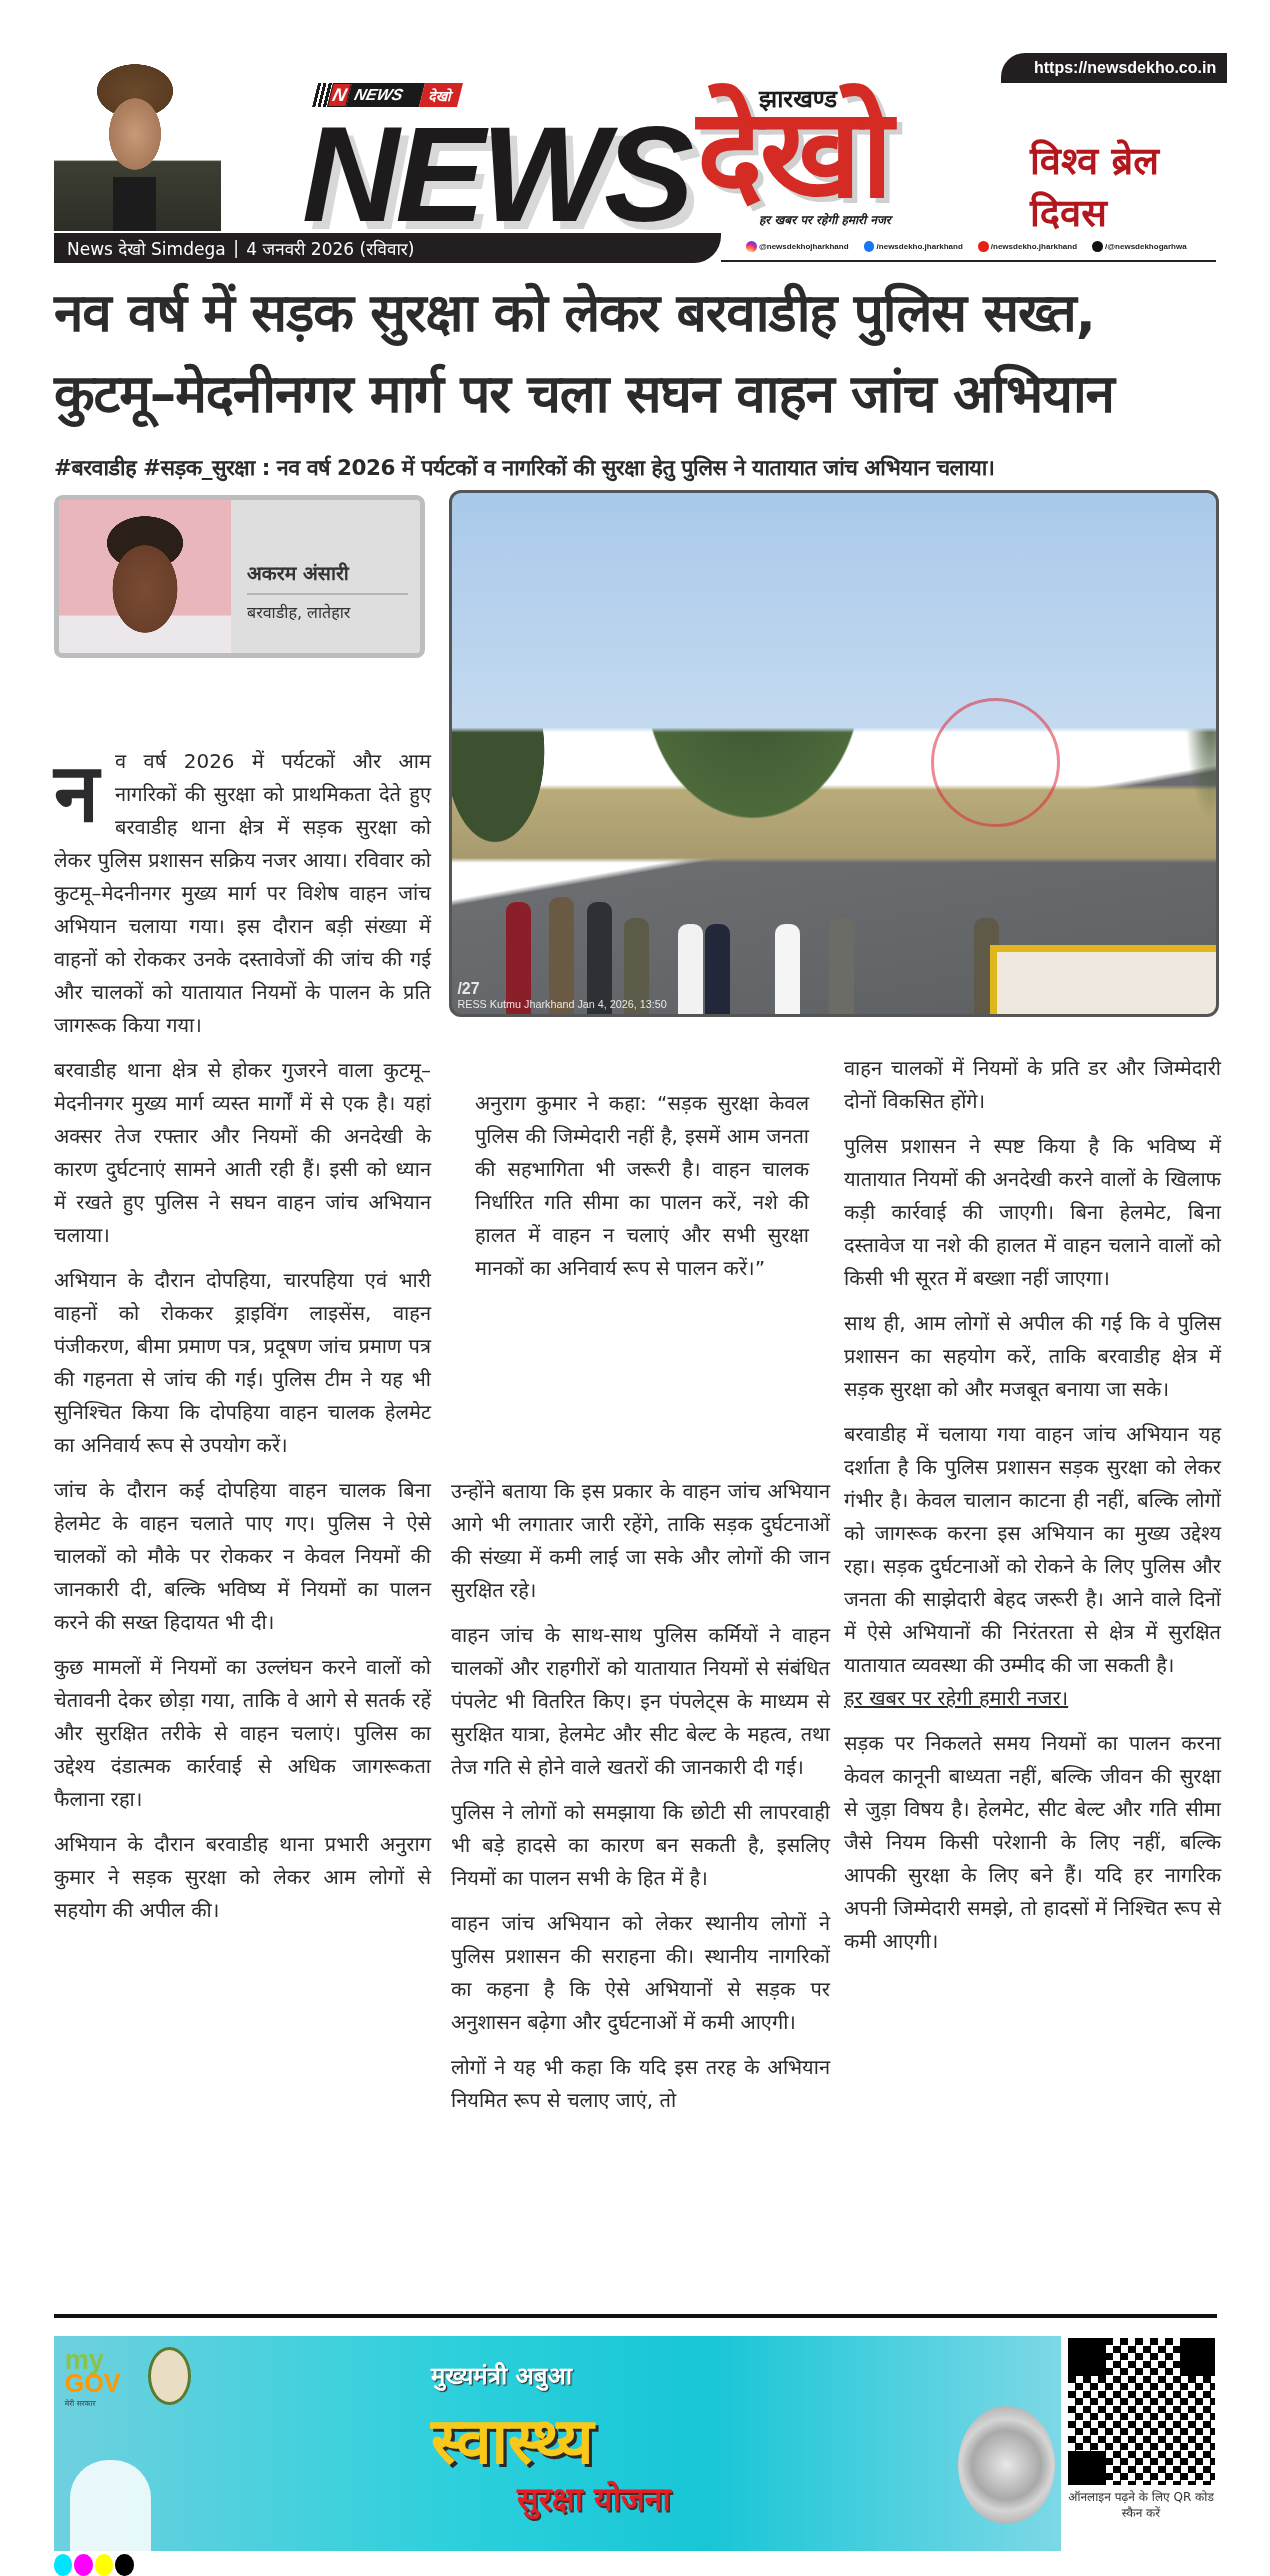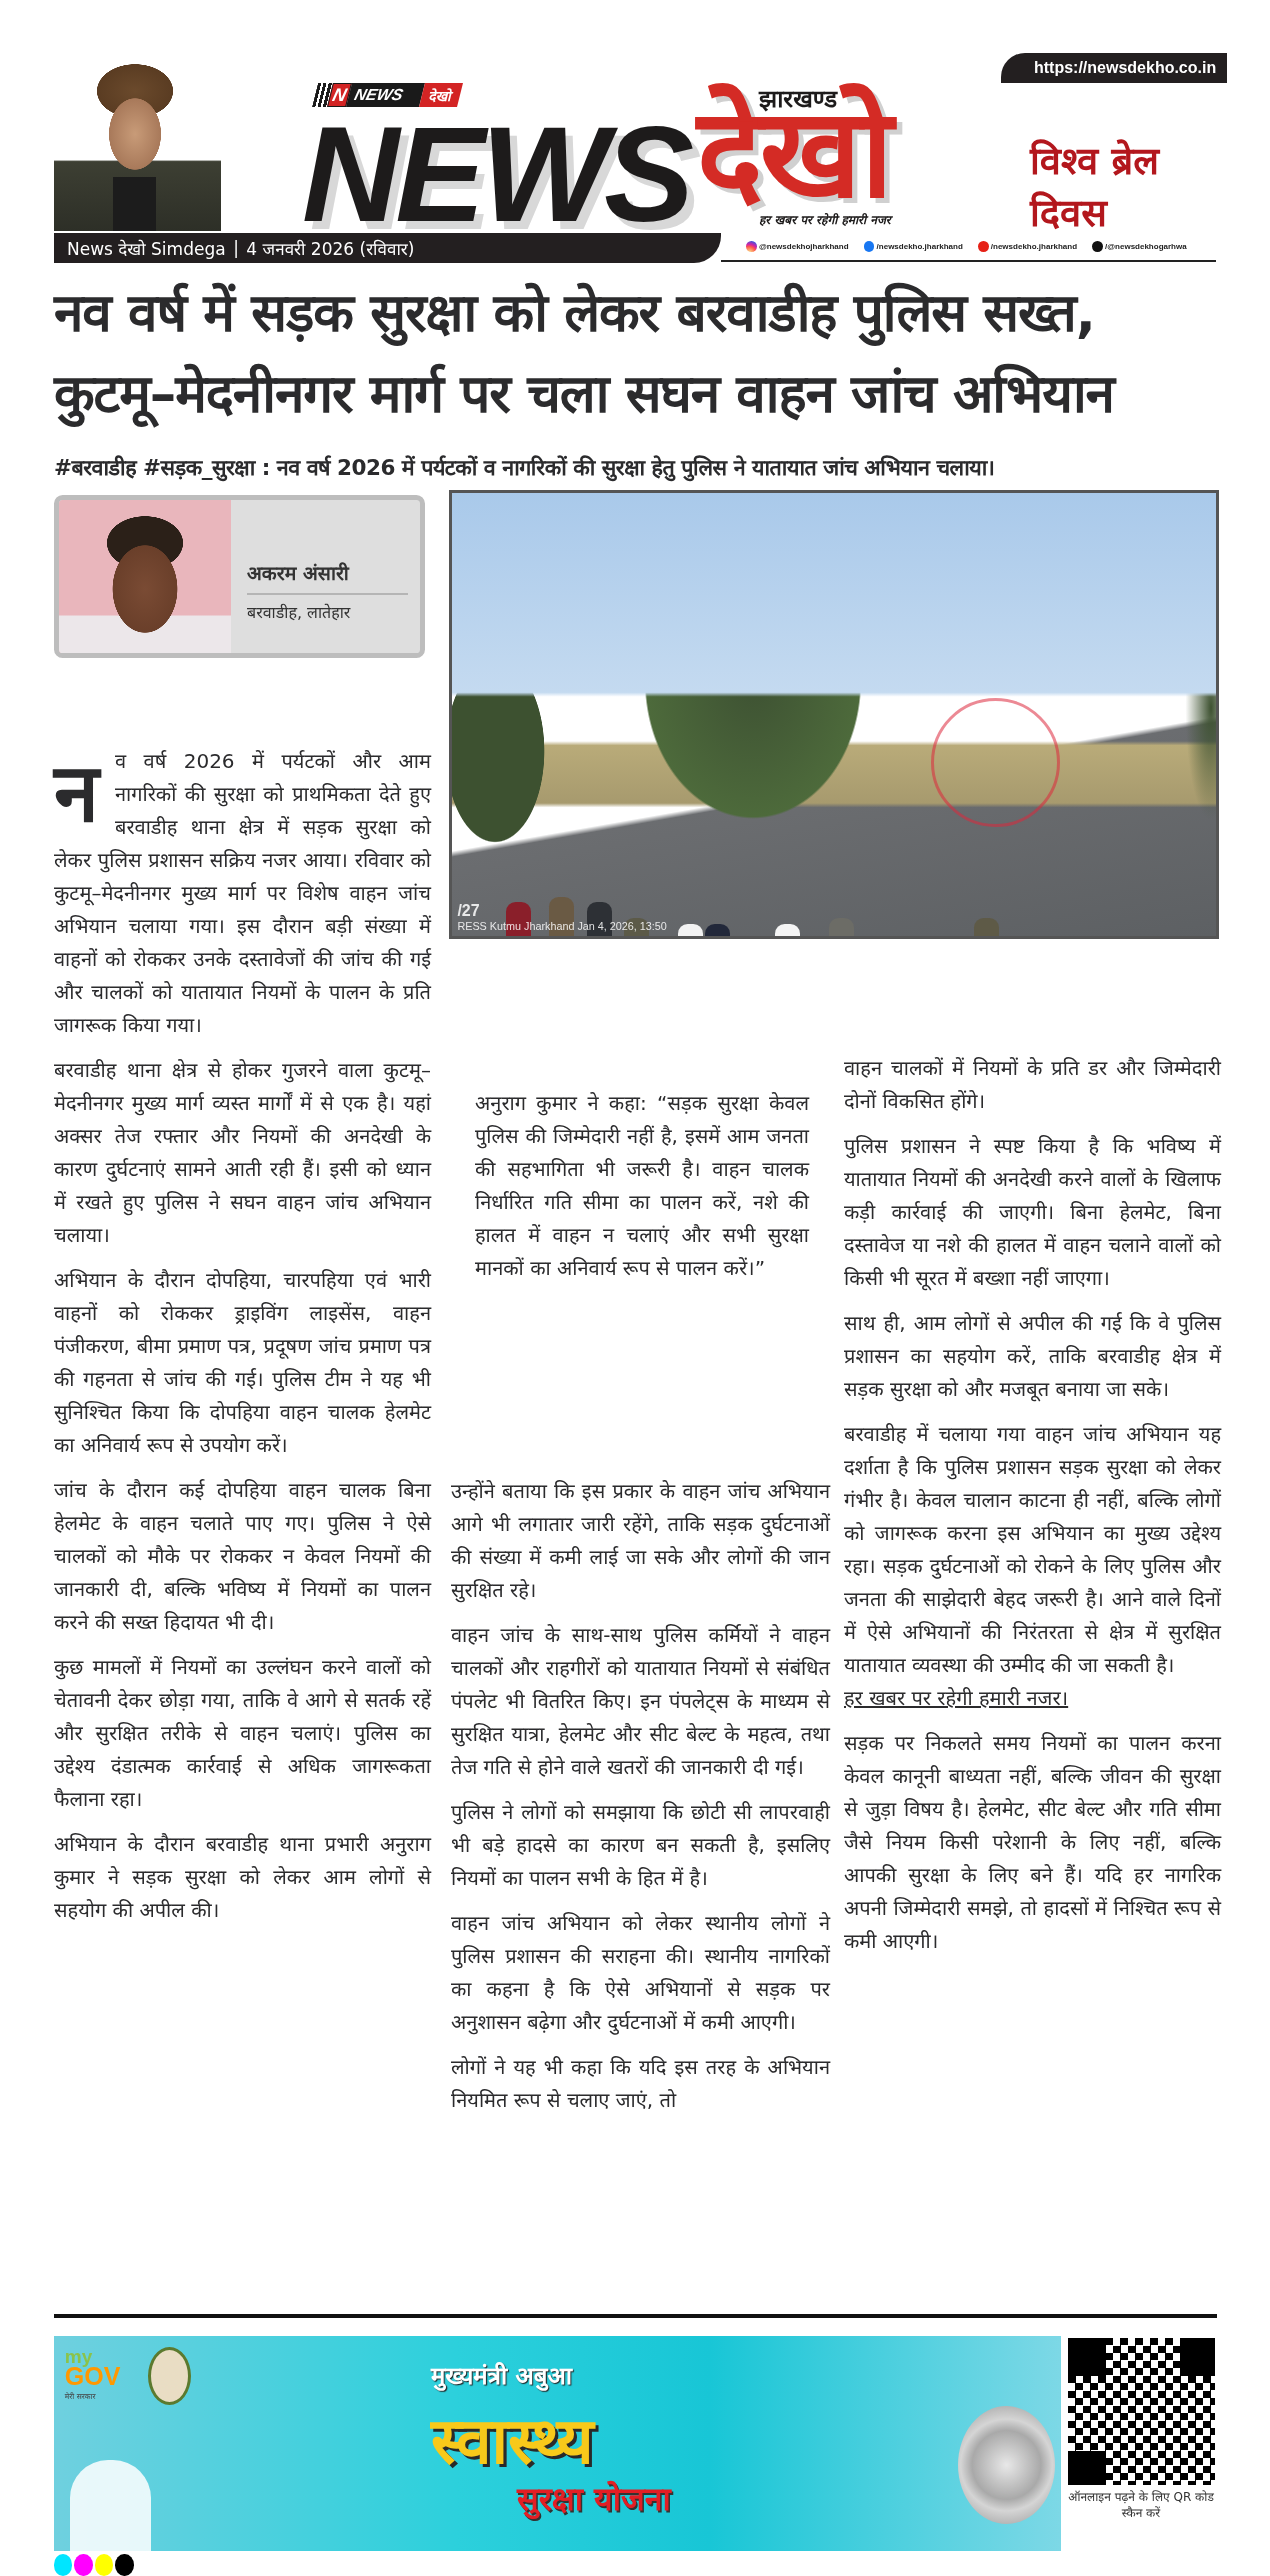--- a/index.html
+++ b/index.html
@@ -44,21 +44,21 @@
   .reporter-photo { position: absolute; left: 0; top: 0; width: 172px; height: 100%;
     background: radial-gradient(ellipse 46px 62px at 86px 89px, #7a4b34 0%, #6a3f2a 70%, transparent 71%),
                 radial-gradient(ellipse 54px 38px at 86px 43px, #2b2018 0%, #2b2018 70%, transparent 71%),
                 linear-gradient(180deg, transparent 75%, #ece7ea 76%),
                 #e9b6bc; }
   .reporter-name { position: absolute; left: 188px; top: 59px; font: 700 19.4px "DejaVu Sans", sans-serif; color: #333; }
   .reporter-rule { position: absolute; left: 188px; top: 93px; width: 161px; height: 2.2px; background: #b5b5b5; }
   .reporter-place { position: absolute; left: 188px; top: 101px; font: 16px "DejaVu Sans", sans-serif; color: #333; }
 
   
-  .news-photo { position: absolute; left: 449px; top: 490px; width: 770px; height: 449px; border: 3.2px solid #555; border-radius: 0; overflow: hidden;
+  .news-photo { position: absolute; left: 449px; top: 490px; width: 770px; height: 527px; border: 3.2px solid #555; border-radius: 12px; overflow: hidden;
     background:
       linear-gradient(180deg, #a9c9ea 0%, #c4daf0 45%, transparent 46%),
       radial-gradient(ellipse 178px 226px at 301px 188px, #3e5233 0%, #4d6a3b 60%, transparent 61%),
       radial-gradient(ellipse 70px 129px at 43px 258px, #3d5130 0%, #3d5130 70%, transparent 71%),
       radial-gradient(ellipse 32px 140px at 759px 215px, #3d5130 0%, transparent 80%),
       linear-gradient(180deg, transparent 56%, #b9ab79 57%, #a79a6e 70%, transparent 71%),
       linear-gradient(170deg, transparent 62%, #6b6d70 63%, #5d6063 100%);
     text-decoration: underline;
   }
   .photo-person { position: absolute; width: 25px; border-radius: 9.7px 9.7px 2.2px 2.2px; }
@@ -74,21 +74,21 @@
   .col-2 { left: 451px; top: 1475px; width: 379px; }
   .col-3 { left: 844px; top: 1052px; width: 377px; }
   .col-2 .quote { position: absolute; top: -388px; left: 24px; width: 334px; font: 20px/33px "DejaVu Sans", sans-serif; text-align: justify; }
   .dropcap { float: left; font: 900 81px/59px "DejaVu Sans", sans-serif; color: #2b2b2d; margin: 19.4px 16px 0 0; height: 70px; }
   .tagline-line { margin-bottom: 12px; text-align: left; text-decoration: underline; }
 
   
   .bottom-rule { position: absolute; left: 54px; top: 2314px; width: 1163px; height: 3.8px; background: #111; }
   .ad-banner { position: absolute; left: 54px; top: 2336px; width: 1007px; height: 215px; background: linear-gradient(90deg, #6fd0df 0%, #2cd0dc 40%, #18c6d6 65%, #7dd8e6 100%); overflow: hidden; }
   .ad-mygov { position: absolute; left: 10.8px; top: 12px; font: 900 25px/0.9 "Liberation Sans", sans-serif; }
-  .ad-mygov .my { color: #8bc34a; display:block; font-size: 19px; }
+  .ad-mygov .my { color: #8bc34a; display:block; font-size: 27px; }
   .ad-mygov .gov { color: #ff9800; display:block; }
   .ad-mygov .meri { color: #444; display:block; font: 7.5px "DejaVu Sans", sans-serif; margin-top: 3.2px; }
   .ad-emblem { position: absolute; left: 94px; top: 10.8px; width: 43px; height: 58px; border-radius: 50%; border: 3.2px solid #5b7a2f; background: #e9ddc4; }
   .ad-line1 { position: absolute; left: 377px; top: 21.5px; font: 700 24px "DejaVu Sans", sans-serif; color: #fff; text-shadow: 1.1px 1.1px 1.1px #222; }
   .ad-line2 { position: absolute; left: 377px; top: 59px; font: 900 64px "DejaVu Sans", sans-serif; color: #f8c91a; text-shadow: 3.2px 3.2px 0 #2a2a2a; }
   .ad-line3 { position: absolute; left: 463px; top: 140px; font: 900 32px "DejaVu Sans", sans-serif; color: #e31e24; text-shadow: 1.6px 1.6px 0 #333; }
   .ad-stetho { position: absolute; left: 904px; top: 70px; width: 97px; height: 118px; border-radius: 50%; background: radial-gradient(circle, #e8e8e8 0%, #a9a9a9 45%, #d5d5d5 60%, #8d8d8d 100%); }
   .ad-doctor { position: absolute; left: 16px; top: 124px; width: 81px; height: 92px; border-radius: 38px 38px 0 0; background: rgba(255,255,255,0.85); }
   .qr-box { position: absolute; left: 1066px; top: 2336px; width: 151px; height: 151px; background:
       linear-gradient(#000,#000) 0 0/38px 38px no-repeat,

